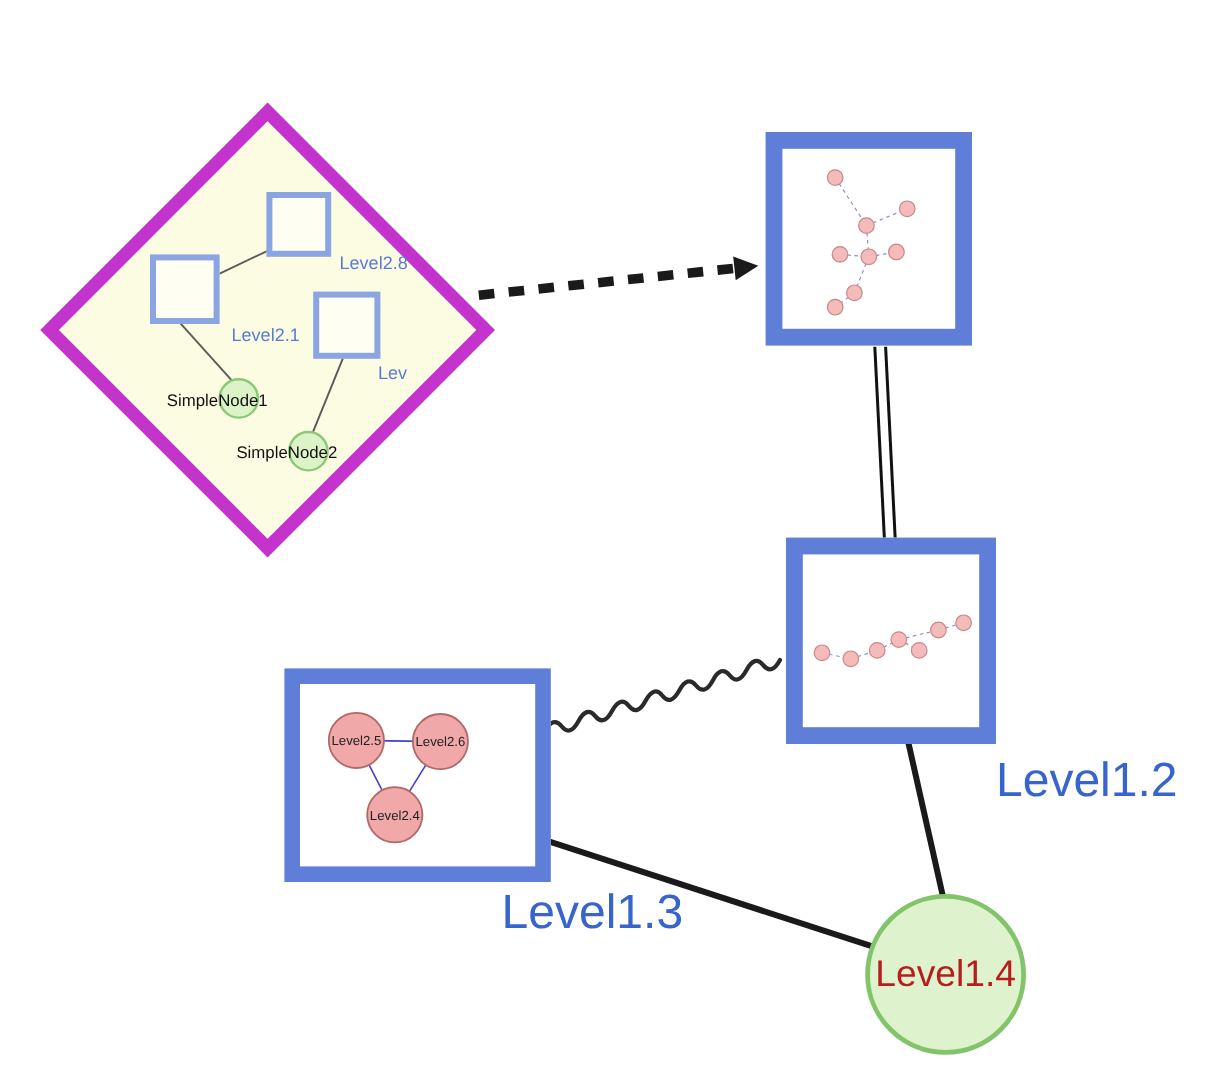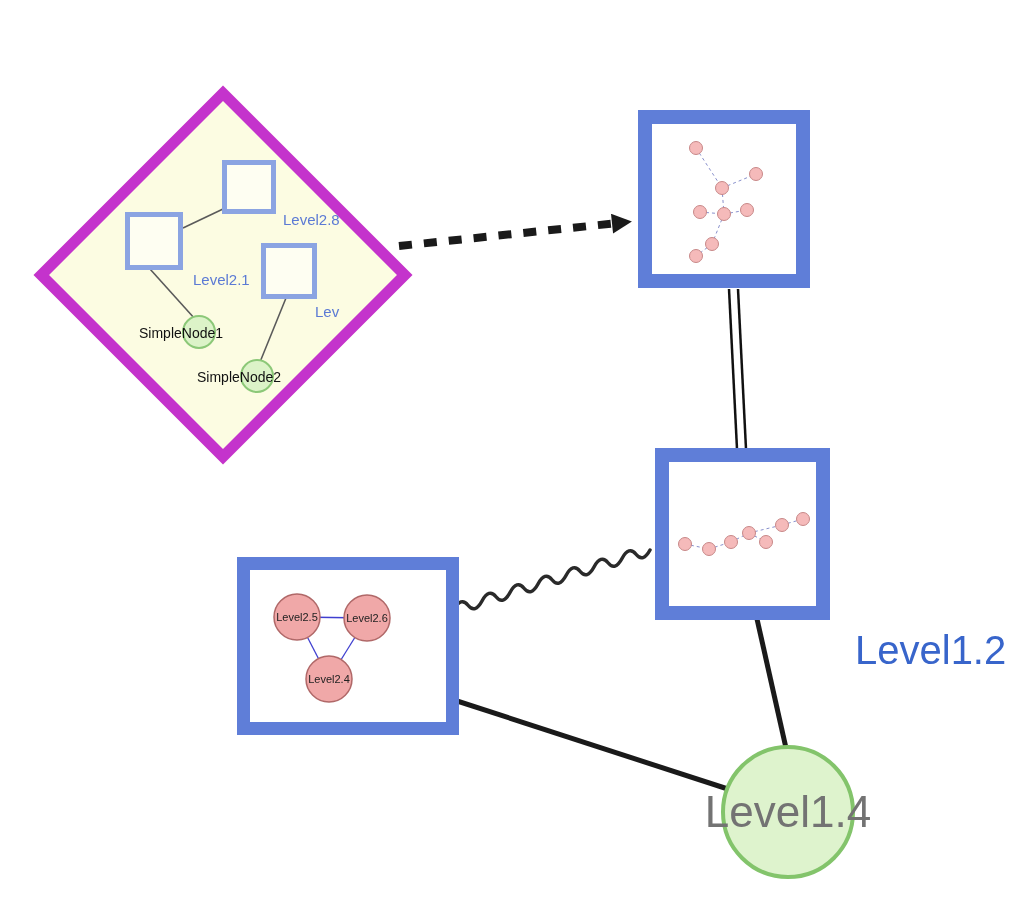--- a/index.html
+++ b/index.html
@@ -34,29 +34,29 @@
   .labsn2{ left:197px; top:369px; }
   
   .gbox{ position:absolute; background:#ffffff; border:14px solid #5f7ed8; }
   .b11{ left:638px; top:110px; width:172px; height:178px; }
   .b12{ left:655px; top:448px; width:175px; height:172px; }
   .b13{ left:237px; top:557px; width:222px; height:178px; border-width:13px; }
   
   .biglabel{ position:absolute; color:#3865cb; font-size:40px; white-space:nowrap; }
   .bl15{ left:142px; top:38px; }
   .bl11{ left:820px; top:298px; }
-  .bl12{ left:855px; top:628px; }
+  .bl12{ left:830px; top:628px; }
   .bl13{ left:418px; top:738px; }
   
   .bigcircle{
     position:absolute; left:721px; top:745px; width:134px; height:134px;
     border-radius:50%; background:#def3cd; border:4px solid #83c46b;
     display:flex; align-items:center; justify-content:center;
   }
-  .bigcircle span{ font-size:44px; color:#737373; white-space:nowrap; }
+  .bigcircle span{ font-size:31px; color:#b91c1c; white-space:nowrap; }
 </style>
 </head>
 <body>
 
 <div class="canvas">
 
   <div class="diamond"></div>
 
   <svg class="edges" width="1026" height="900">
     <defs>
@@ -160,14 +160,15 @@
         <text x="79" y="113">Level2.4</text>
       </g>
     </svg>
   </div>
 
   <div class="bigcircle">
     <span>Level1.4</span>
   </div>
 
   <div class="biglabel bl12">Level1.2</div>
+  <div class="biglabel bl13">Level1.3</div>
 
 </div>
 
 </body></html>

